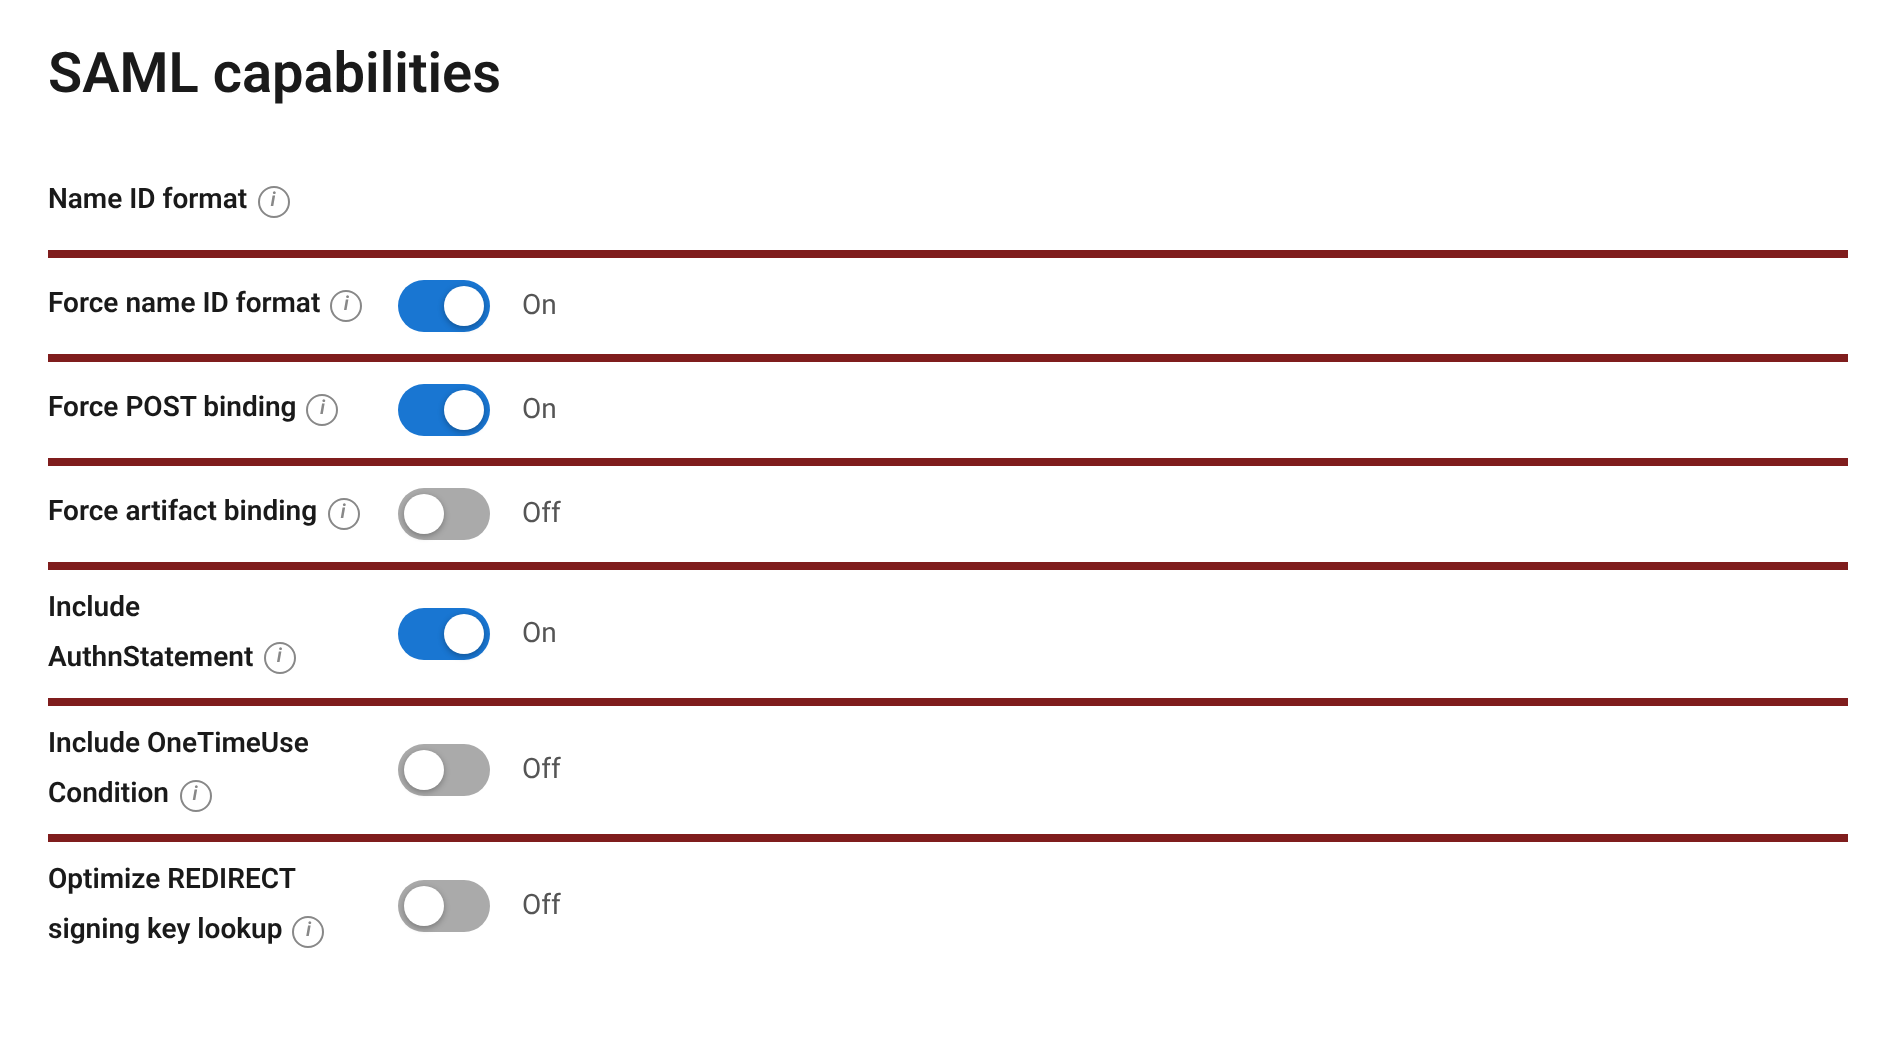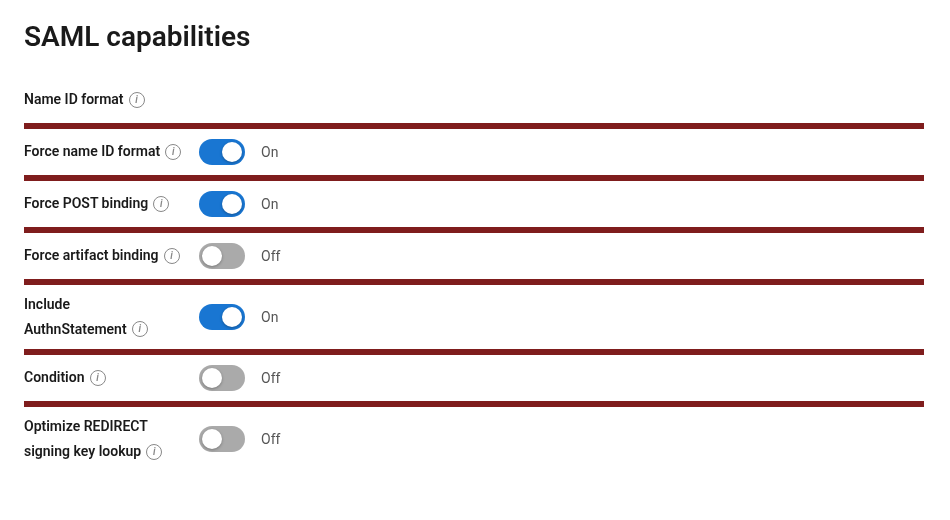--- a/index.html
+++ b/index.html
@@ -21,21 +21,21 @@
     }
 
     .form-section {
       max-width: 900px;
     }
 
     .form-row {
       display: flex;
       align-items: center;
       padding: 10px 0;
-      border-bottom: 6px solid #7f1d1d;
+      border-bottom: 4px solid #7f1d1d;
       min-height: 52px;
     }
 
     .form-row:last-child {
       border-bottom: none;
     }
 
     .label-col {
       width: 175px;
       min-width: 175px;
@@ -241,20 +241,21 @@
       <div class="control-col">
         <label class="toggle-wrapper toggle-on">
           <input type="checkbox" class="toggle-input" checked="" style="">
           <span class="toggle-slider"></span>
         </label>
         <span class="toggle-label">On</span>
       </div>
     </div>
     <div class="form-row">
       <div class="label-col">
+        <span class="label-text" style="width: 100%;">Include OneTimeUse</span>
         <div class="label-row-inline" style="width: 100%;">
           <span class="label-text">Condition</span>
           <span class="help-icon">i</span>
         </div>
       </div>
       <div class="control-col">
         <label class="toggle-wrapper toggle-off">
           <input type="checkbox" class="toggle-input" style="">
           <span class="toggle-slider"></span>
         </label>

